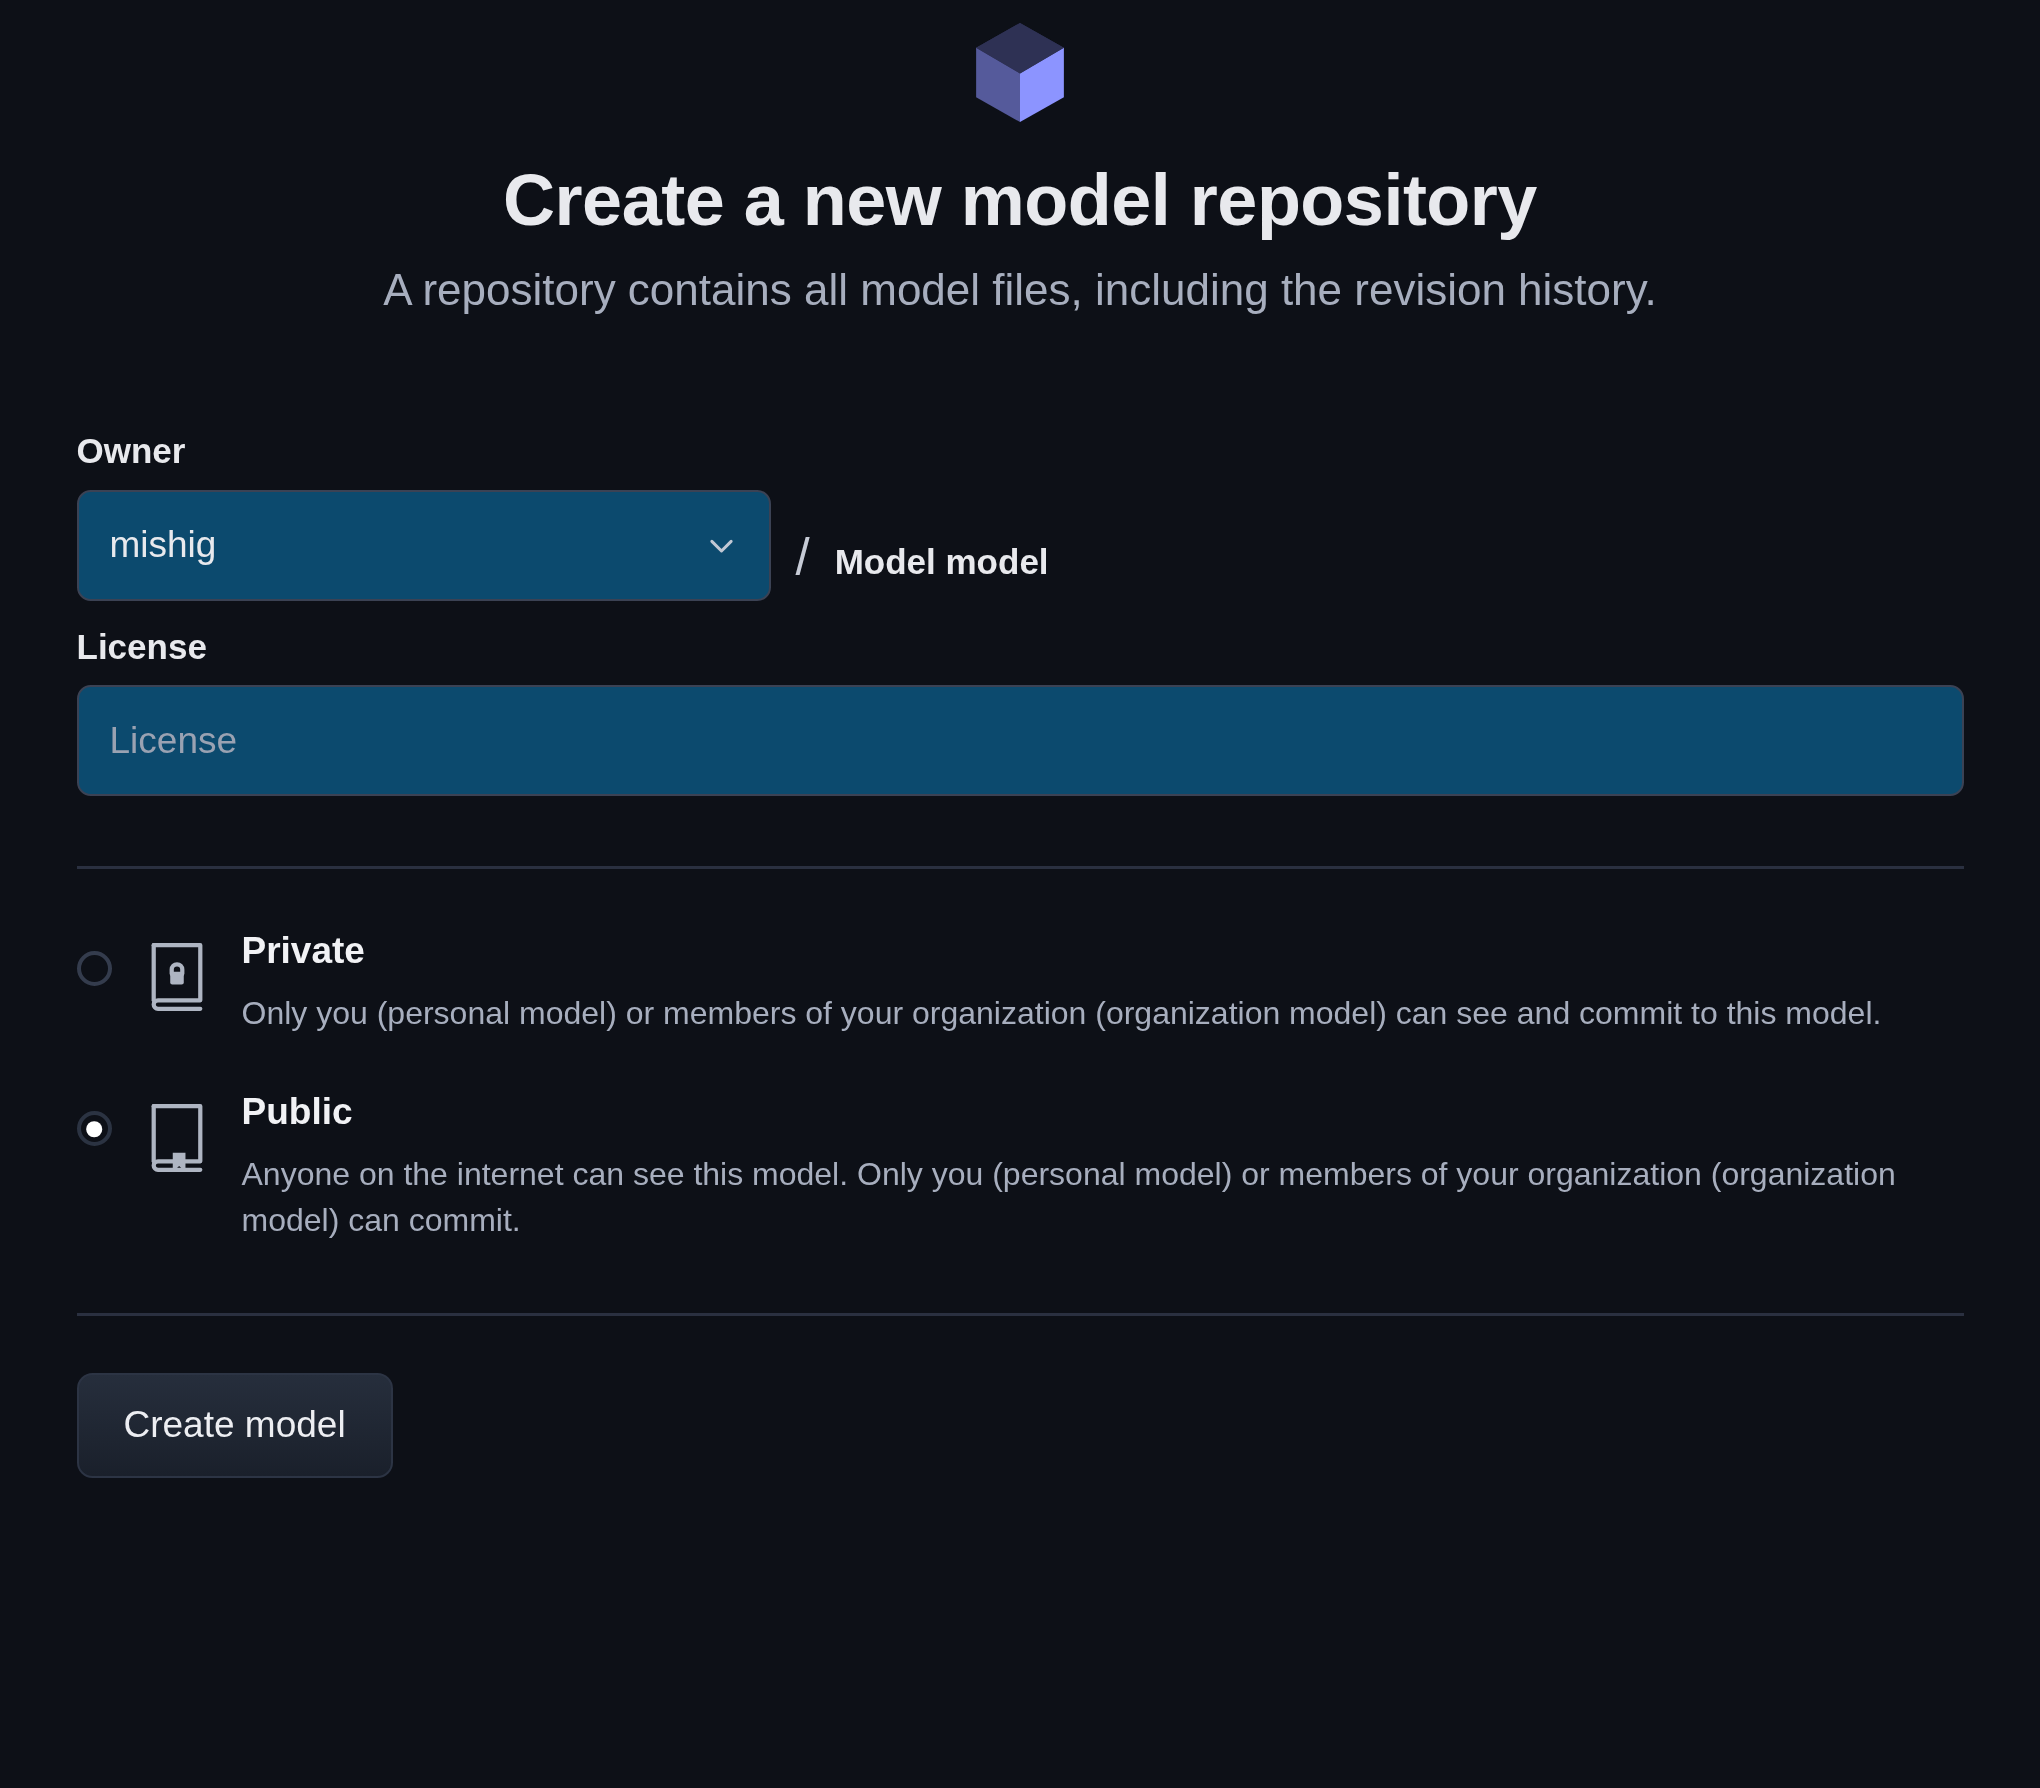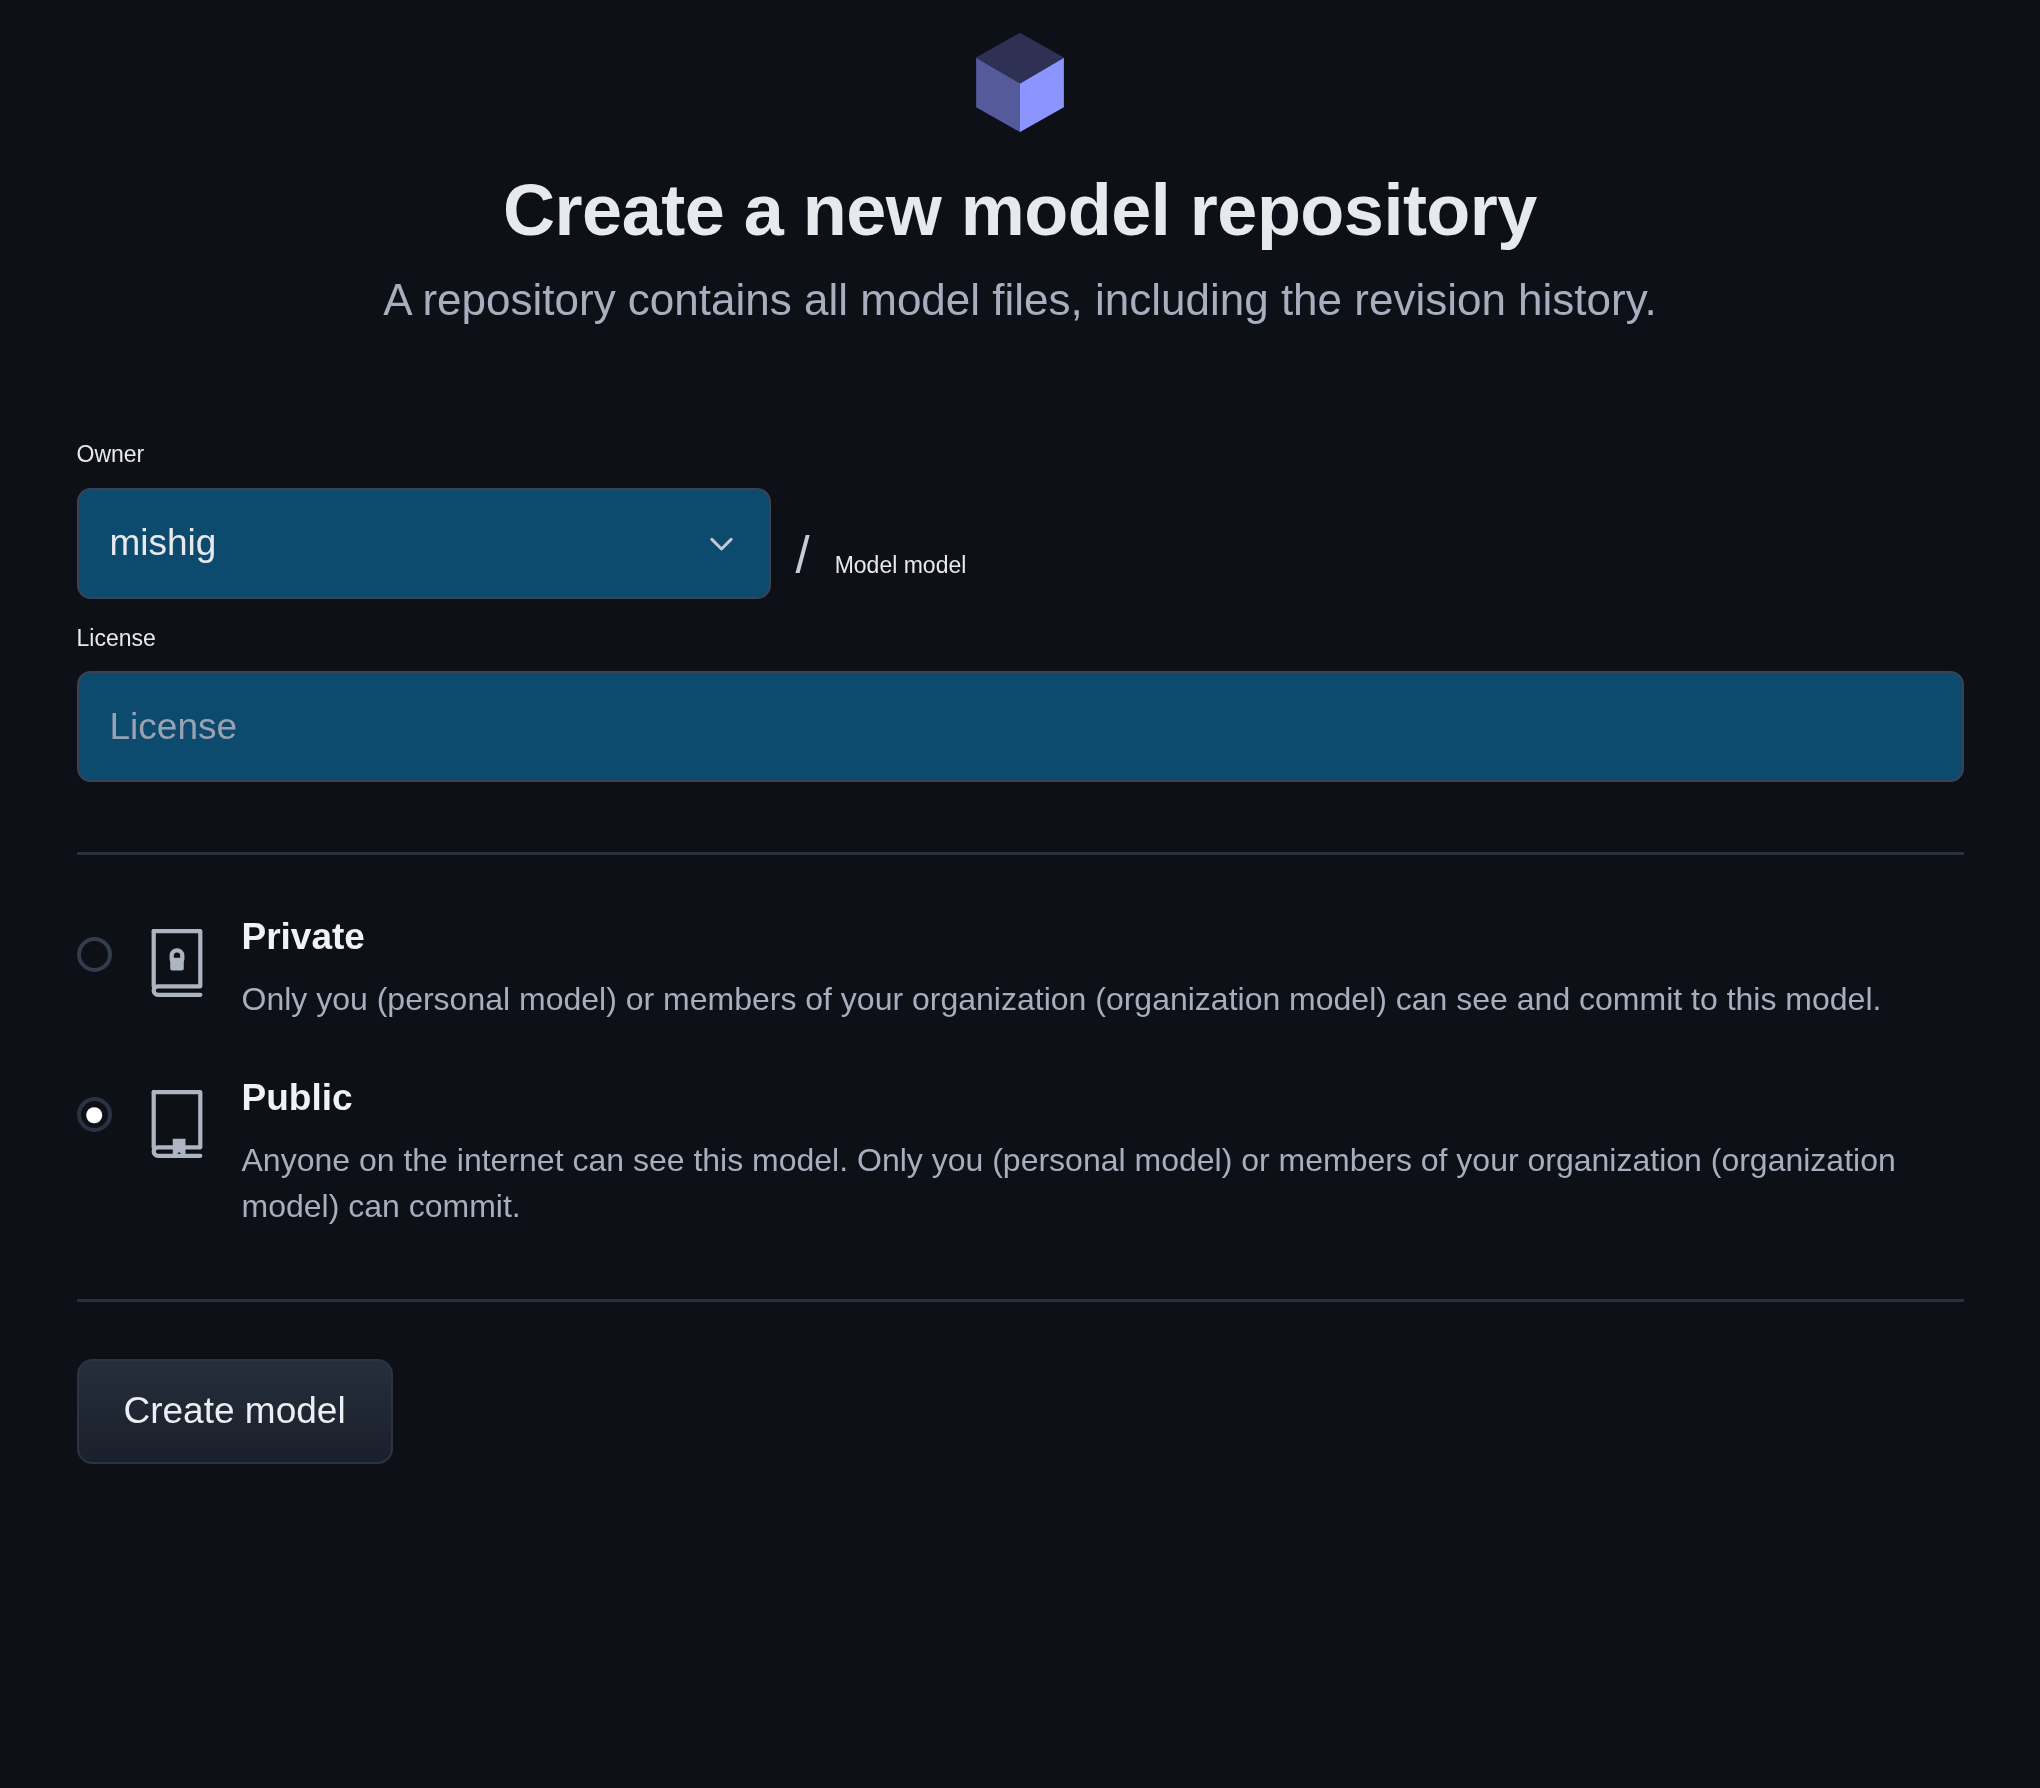--- a/index.html
+++ b/index.html
@@ -17,21 +17,21 @@
 
   .page {
     position: relative;
     width: 2040px;
     height: 1789px;
     box-sizing: border-box;
   }
 
   
   .header {
-    padding-top: 29px;
+    padding-top: 19px;
     text-align: center;
   }
 
   .logo-wrap {
     display: flex;
     justify-content: center;
     align-items: center;
     height: 107px;
   }
 
@@ -65,25 +65,26 @@
     padding-top: 117px;
     box-sizing: border-box;
   }
 
   .row {
     display: flex;
     align-items: flex-end;
   }
 
   .field-label {
-    font-size: 23px;
+    font-size: 35px;
     color: #E8E9ED;
     margin-bottom: 21.5px;
     display: block;
     line-height: 1;
+    font-weight: bold;
   }
 
   .owner-col {
     width: 694px;
     flex: 0 0 694px;
   }
 
   .slash {
     font-size: 51px;
     color: #C6CBD6;

